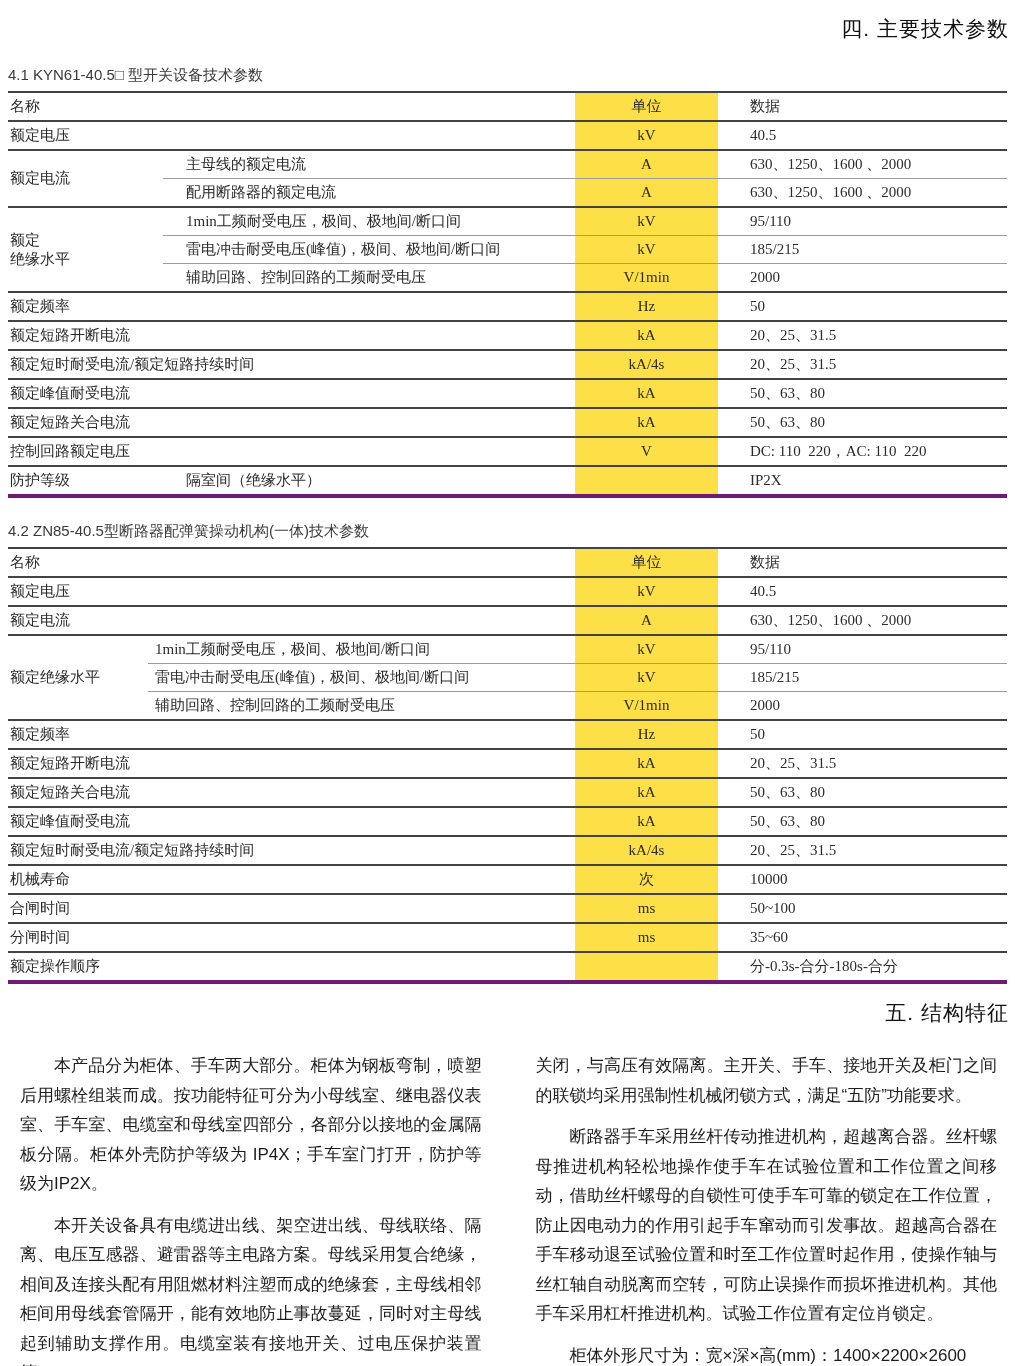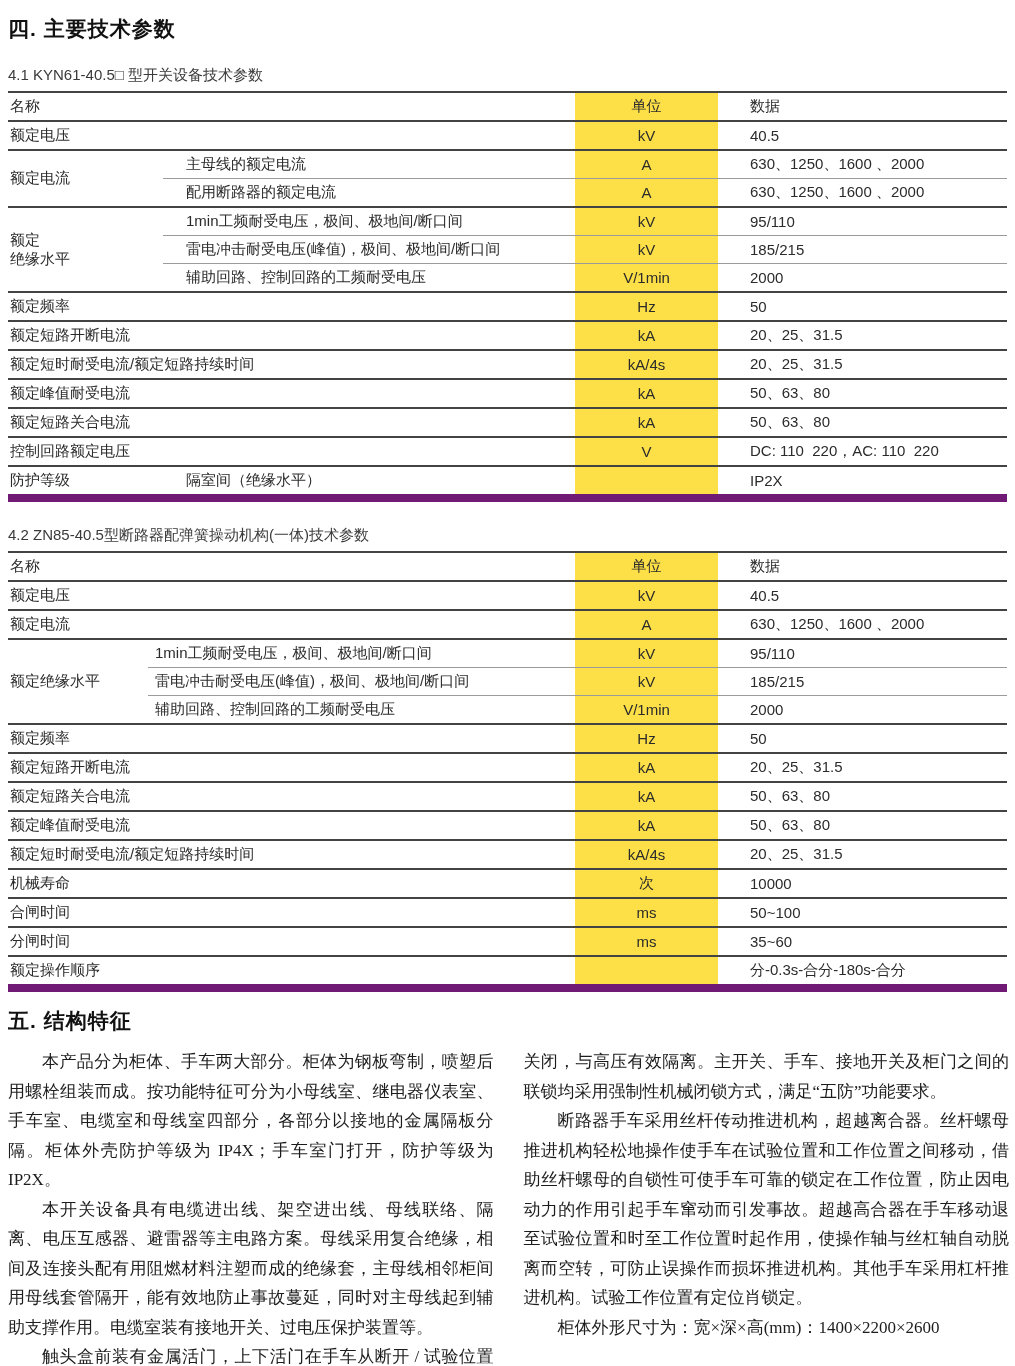--- a/index.html
+++ b/index.html
@@ -1,39 +1,39 @@
 <!DOCTYPE html>
 <html><head>
 <meta charset="utf-8">
 <style>
   html,body{margin:0;padding:0;background:#ffffff;}
   .page{
     width:1015px;height:1366px;box-sizing:border-box;
     padding:14px 6px 0 8px;overflow:hidden;background:#fff;
     font-family:"Liberation Sans","DejaVu Sans",sans-serif;color:#2b2b2b;
   }
-  .sec-title{font-size:21px;font-weight:bold;color:#111;letter-spacing:1px;margin:2px 0 0 0;line-height:26px;}
+  .sec-title{font-size:21px;font-weight:normal;color:#111;letter-spacing:1px;margin:2px 0 0 0;line-height:26px;text-align:right;}
   .caption{font-size:15px;color:#3a3a3a;margin:24px 0 0 0;line-height:18px;}
-  .ptable{margin-top:7px;width:999px;border-top:2px solid #434343;border-bottom:8px solid #701a75;}
+  .ptable{margin-top:7px;width:999px;border-top:2px solid #434343;border-bottom:4px solid #701a75;font-family:Liberation Serif, serif;}
   .trow{display:flex;align-items:stretch;min-height:27px;}
   .trow + .trow{border-top:2px solid #434343;}
   .c-label{flex:0 0 567px;display:flex;align-items:center;padding-left:2px;font-size:15px;box-sizing:border-box;}
   .c-unit{flex:0 0 143px;background:#fde047;display:flex;align-items:center;justify-content:center;font-size:15px;box-sizing:border-box;}
   .c-data{flex:1;display:flex;align-items:center;padding-left:19px;font-size:15px;box-sizing:border-box;white-space:pre-wrap;margin-left:13px;}
   .g-label{flex:0 0 155px;display:flex;align-items:center;padding-left:2px;font-size:15px;white-space:pre-line;box-sizing:border-box;}
   .g-subs{flex:1;display:flex;flex-direction:column;}
   .sub{display:flex;align-items:stretch;min-height:27px;flex:1;}
   .sub + .sub{border-top:1px solid #9b9b9b;}
   .s-label{flex:0 0 412px;display:flex;align-items:center;padding-left:23px;font-size:15px;box-sizing:border-box;}
   .t2 .g-label{flex-basis:140px;}
   .t2 .s-label{flex-basis:427px;padding-left:7px;}
   .sec5{margin-top:16px;}
   .cols{display:flex;gap:30px;margin-top:13px;}
   .col{width:487px;font-size:17px;line-height:29.5px;text-align:justify;color:#1c1c1c;}
-  .col p{margin:0;text-indent:2em;font-family:Liberation Serif, serif;}
+  .col p{margin:12px;text-indent:2em;}
   .col p.cont{text-indent:0;}
 </style>
 </head>
 <body>
 
 <div class="page">
 
   <h1 class="sec-title">四. 主要技术参数</h1>
 
   <div class="caption">4.1 KYN61-40.5□ 型开关设备技术参数</div>

